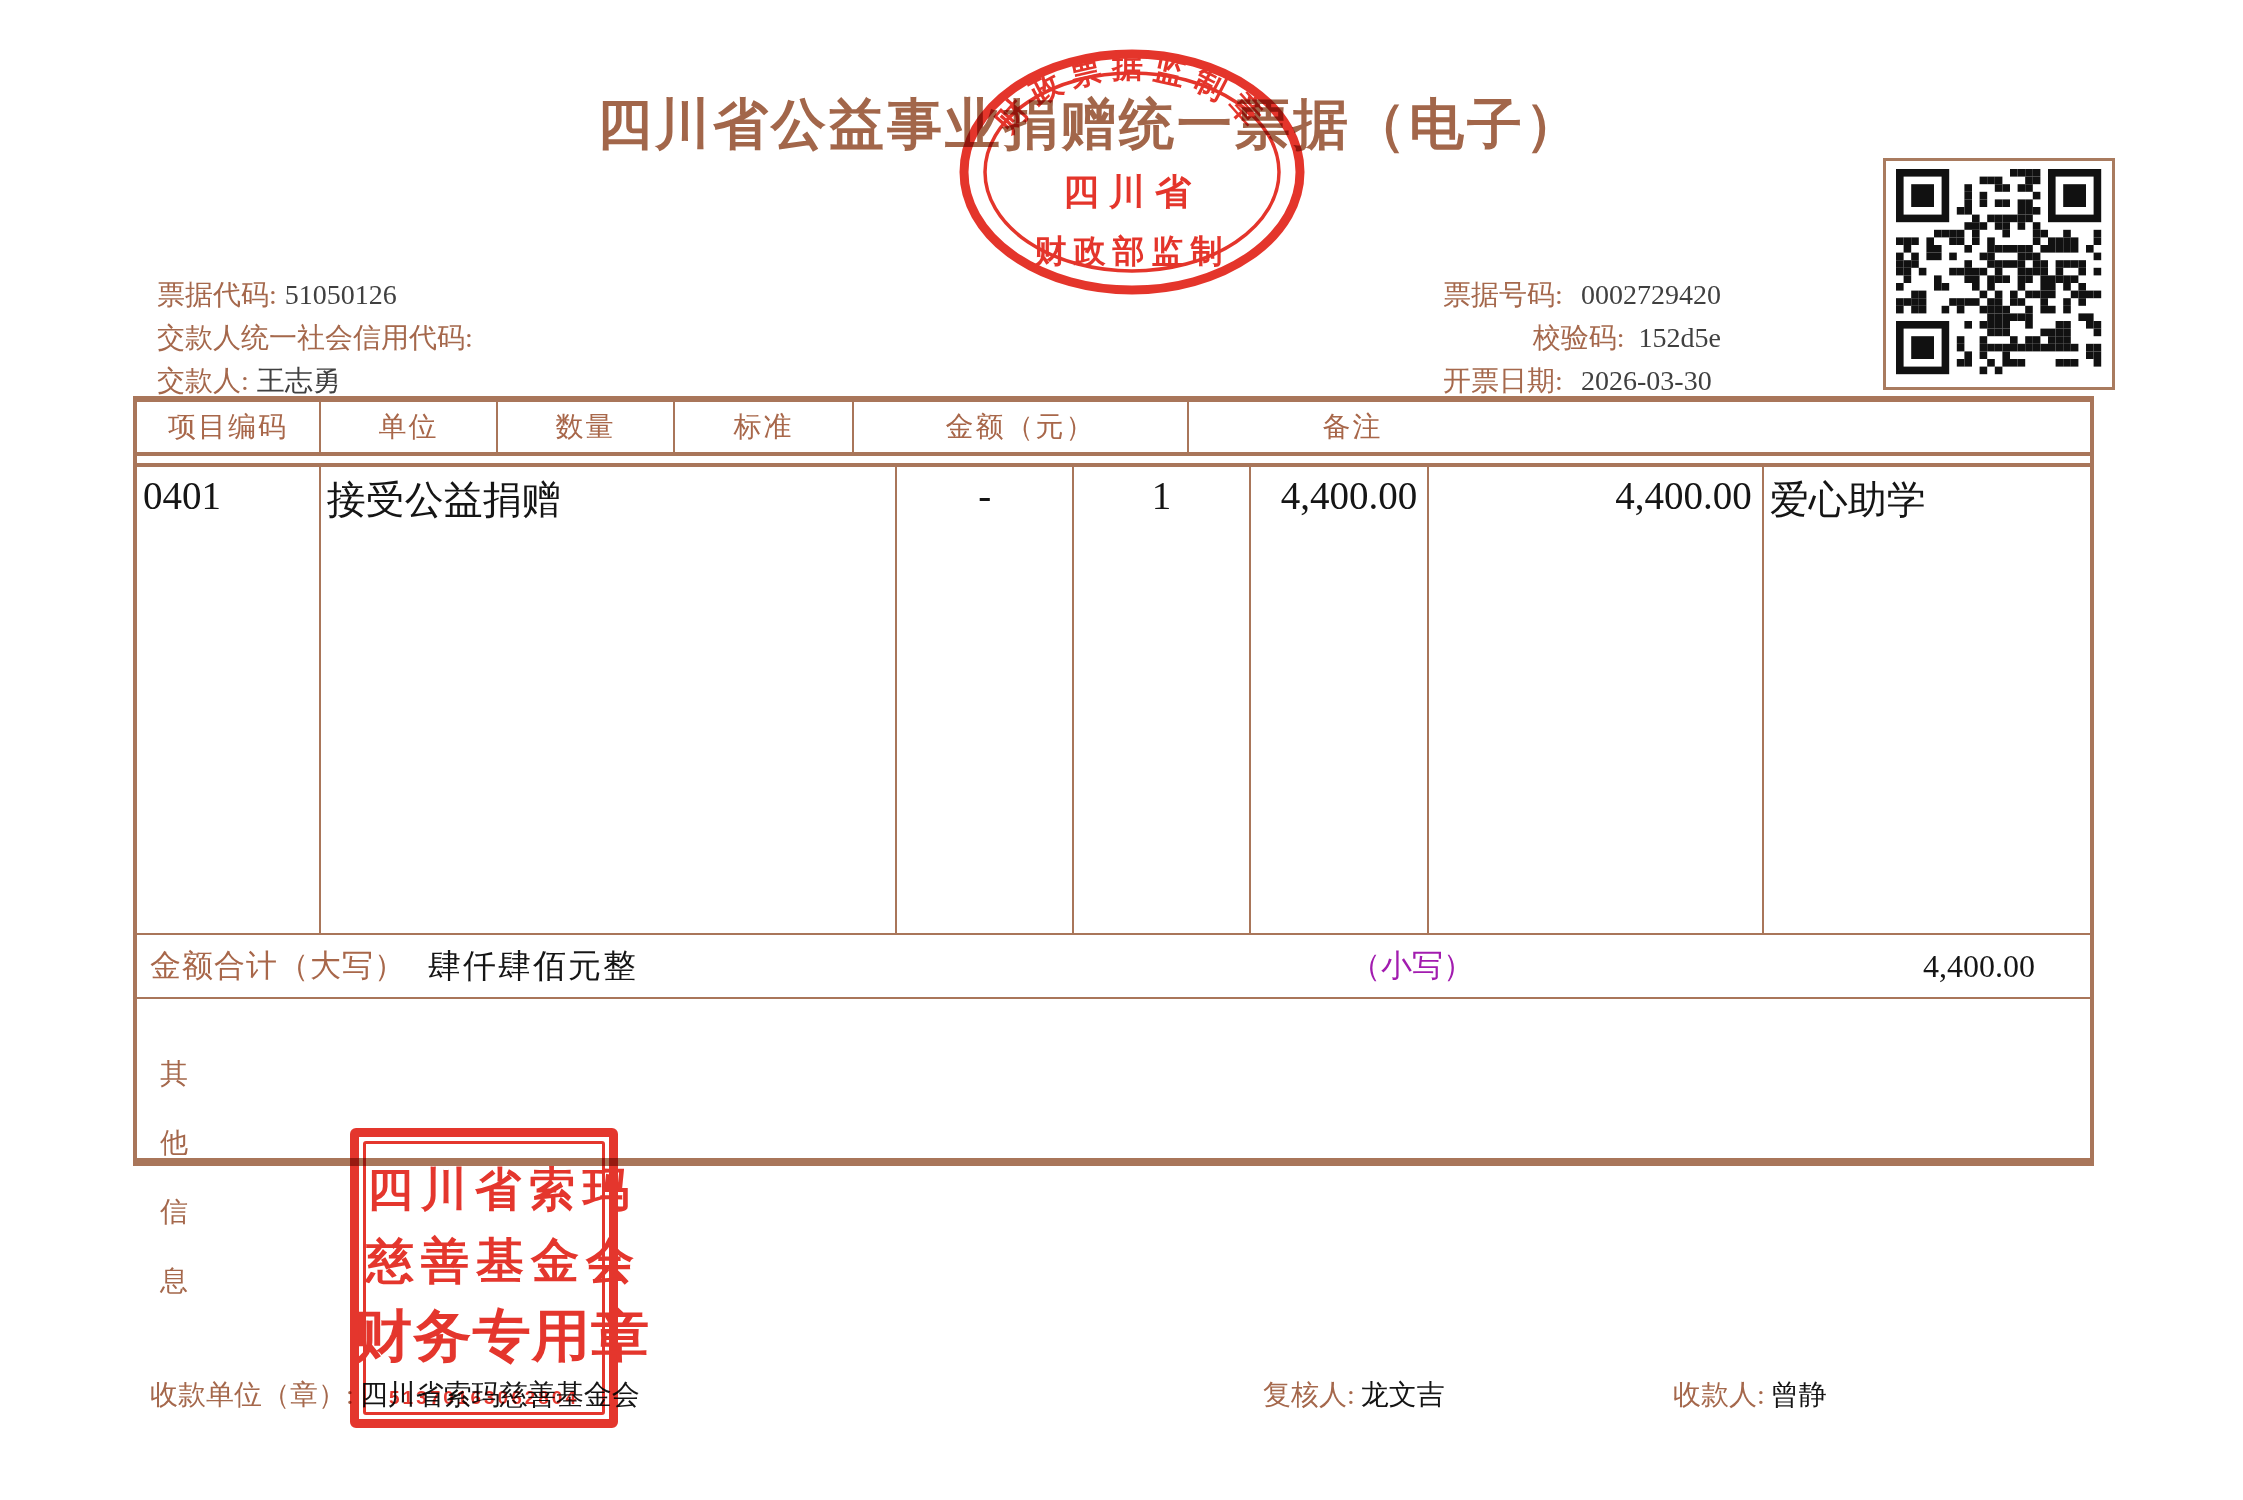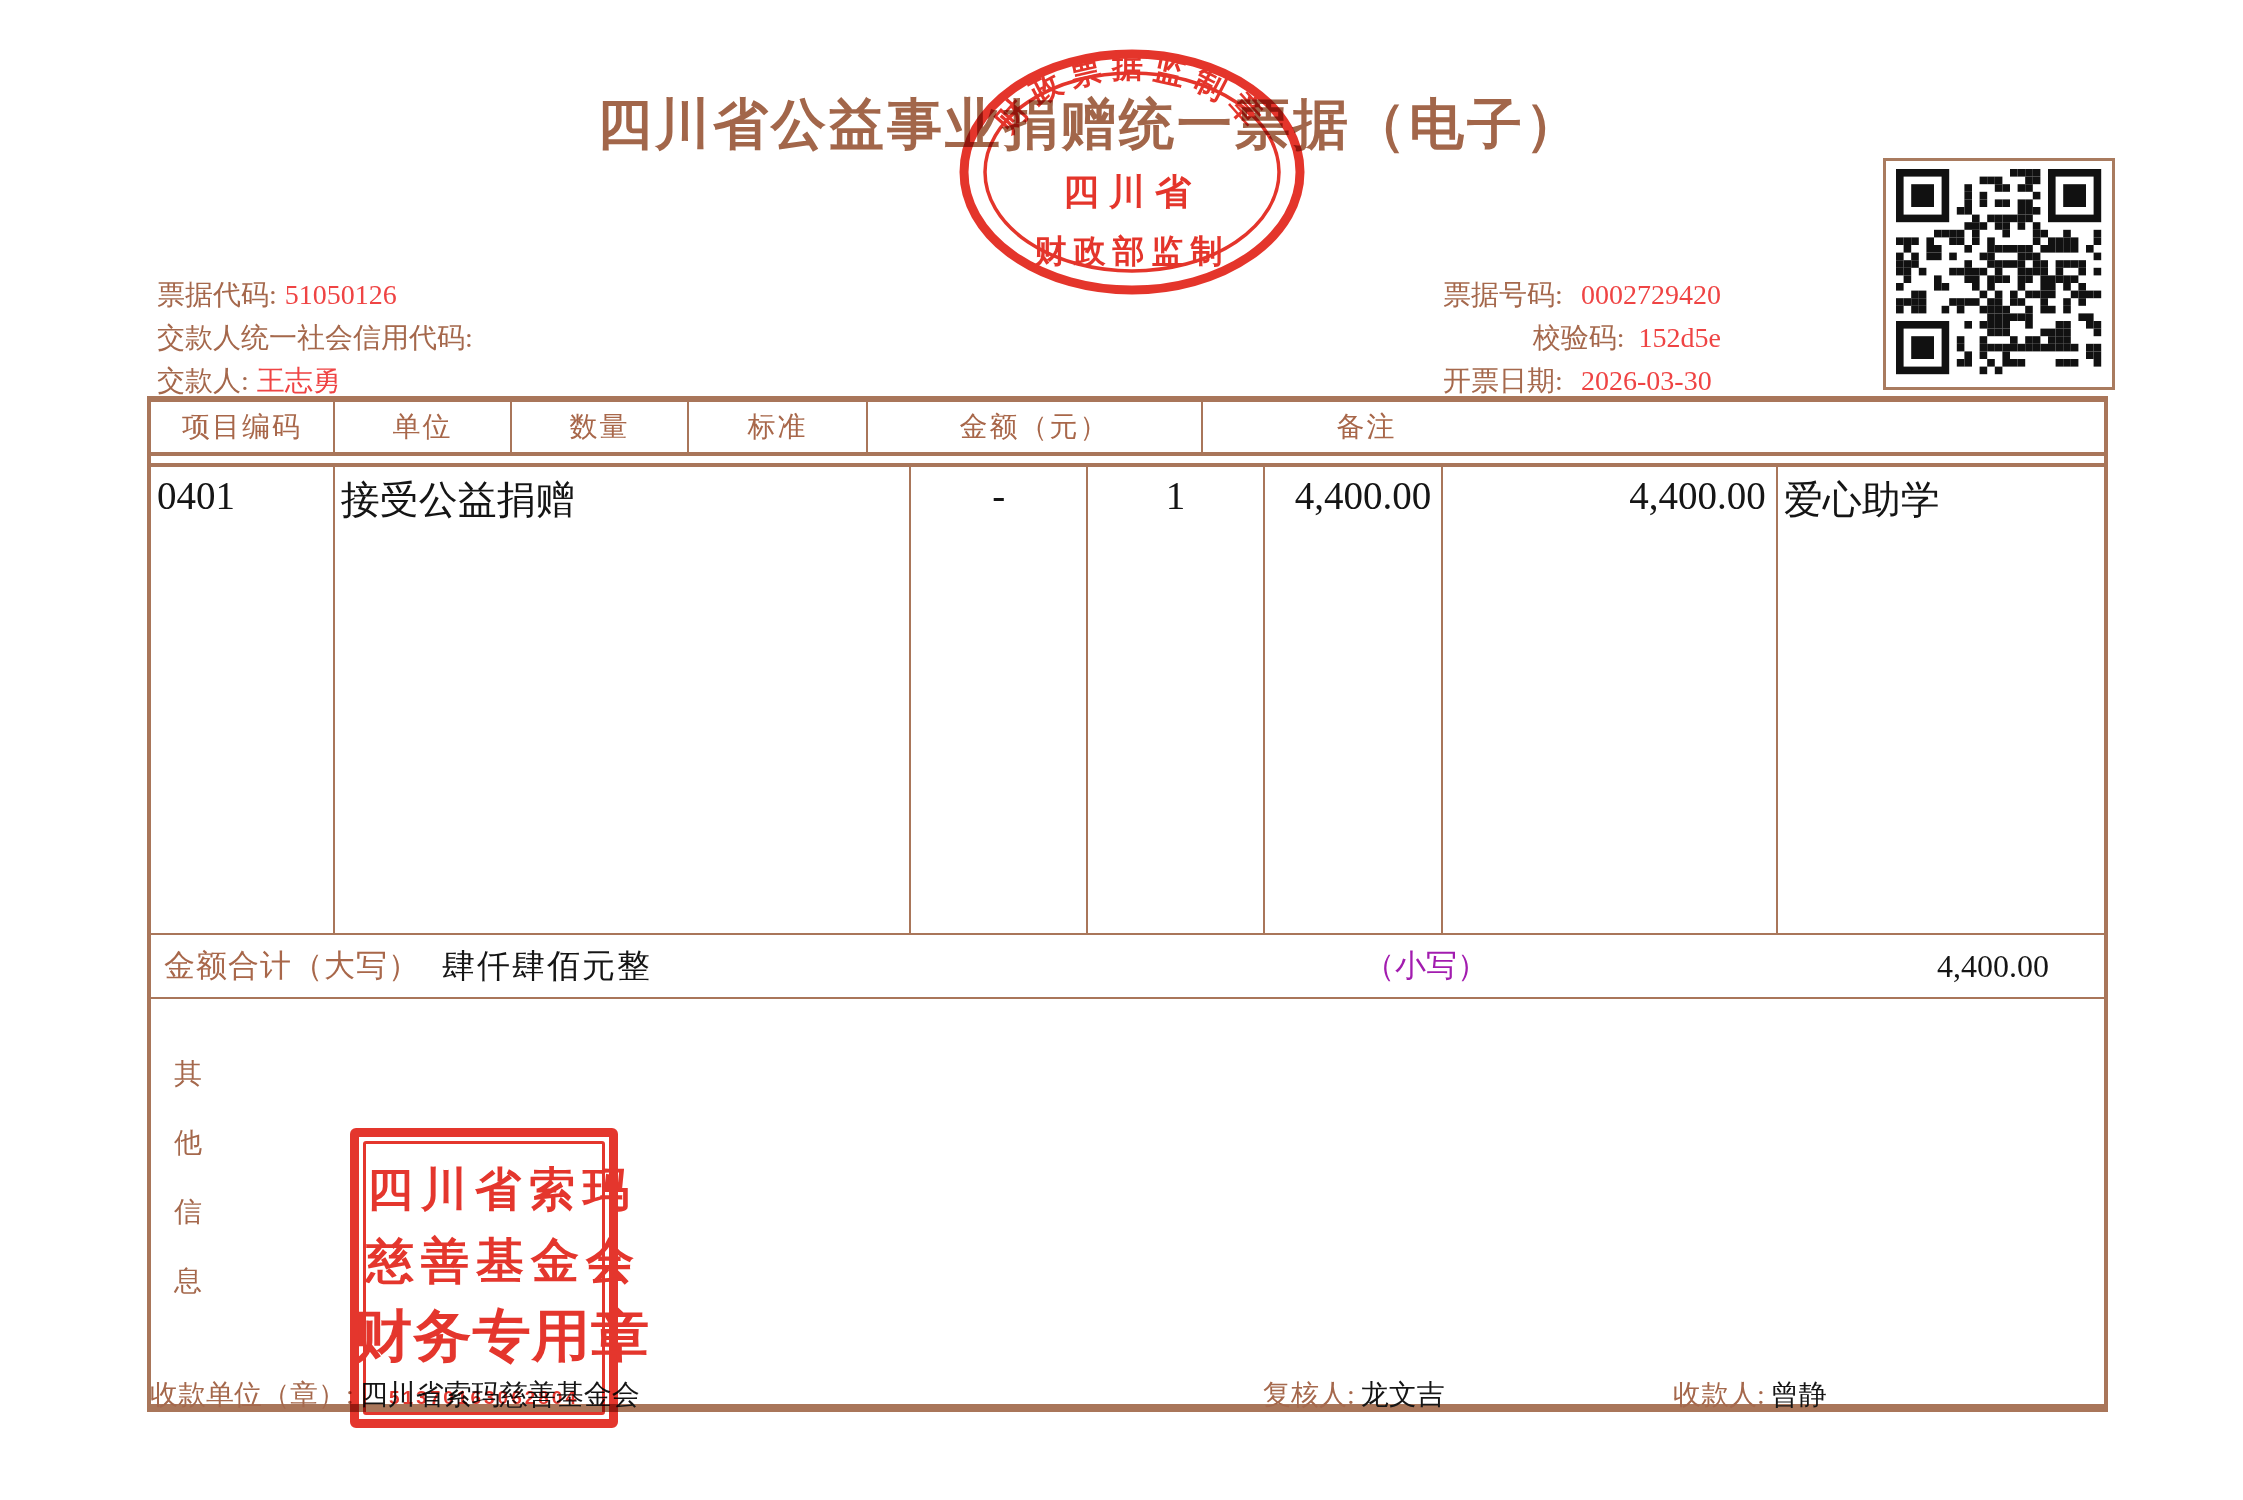--- a/index.html
+++ b/index.html
@@ -17,27 +17,27 @@
   .oval-stamp{left:956px;top:46px;width:352px;height:252px;z-index:3;
     mix-blend-mode:multiply;opacity:.93;}
   
   .qr-frame{
     left:1883px;top:158px;width:226px;height:226px;border:3px solid #a97b5f;
     background:#fff;display:flex;align-items:center;justify-content:center;
   }
   
   .info-row{white-space:nowrap;font-size:28px;line-height:34px;}
   .info-label{color:#a5684c;}
-  .info-value{color:#ef4444;margin-left:8px;}
+  .info-value{color:#404040;margin-left:8px;}
   .ir .info-label{display:inline-block;width:138px;}
   .ir .info-value{margin-left:0;}
   .pad-check{padding-left:14px;}
   
   .bill-table{
-    left:147px;top:396px;width:1961px;height:1016px;box-sizing:border-box;
+    left:133px;top:396px;width:1961px;height:770px;box-sizing:border-box;
     border:4px solid #a9765a;border-top-width:6px;border-bottom-width:8px;
   }
   .trow{display:flex;width:100%;}
   .thead{height:50px;}
   .thead .cell{
     display:flex;align-items:center;justify-content:center;
     color:#a8674a;font-size:28px;letter-spacing:2px;
   }
   .dbl-rule{height:7px;border-top:4px solid #a9765a;border-bottom:4px solid #a9765a;}
   .tbody{height:466px;}

